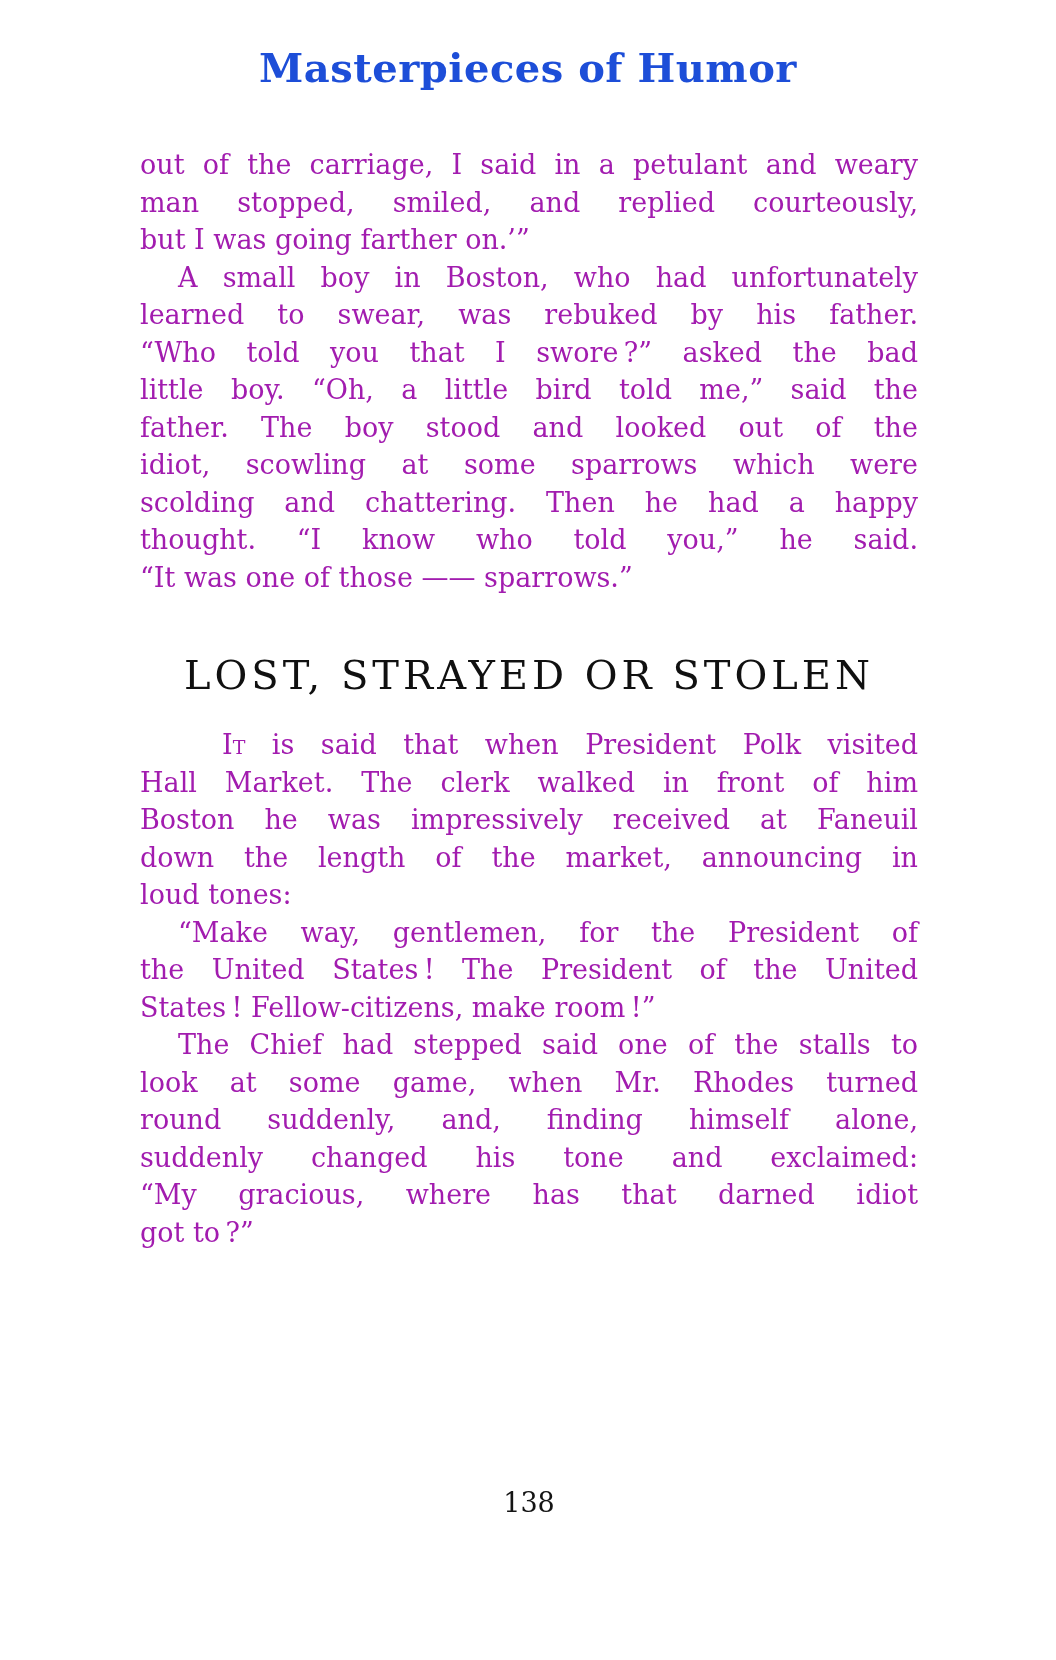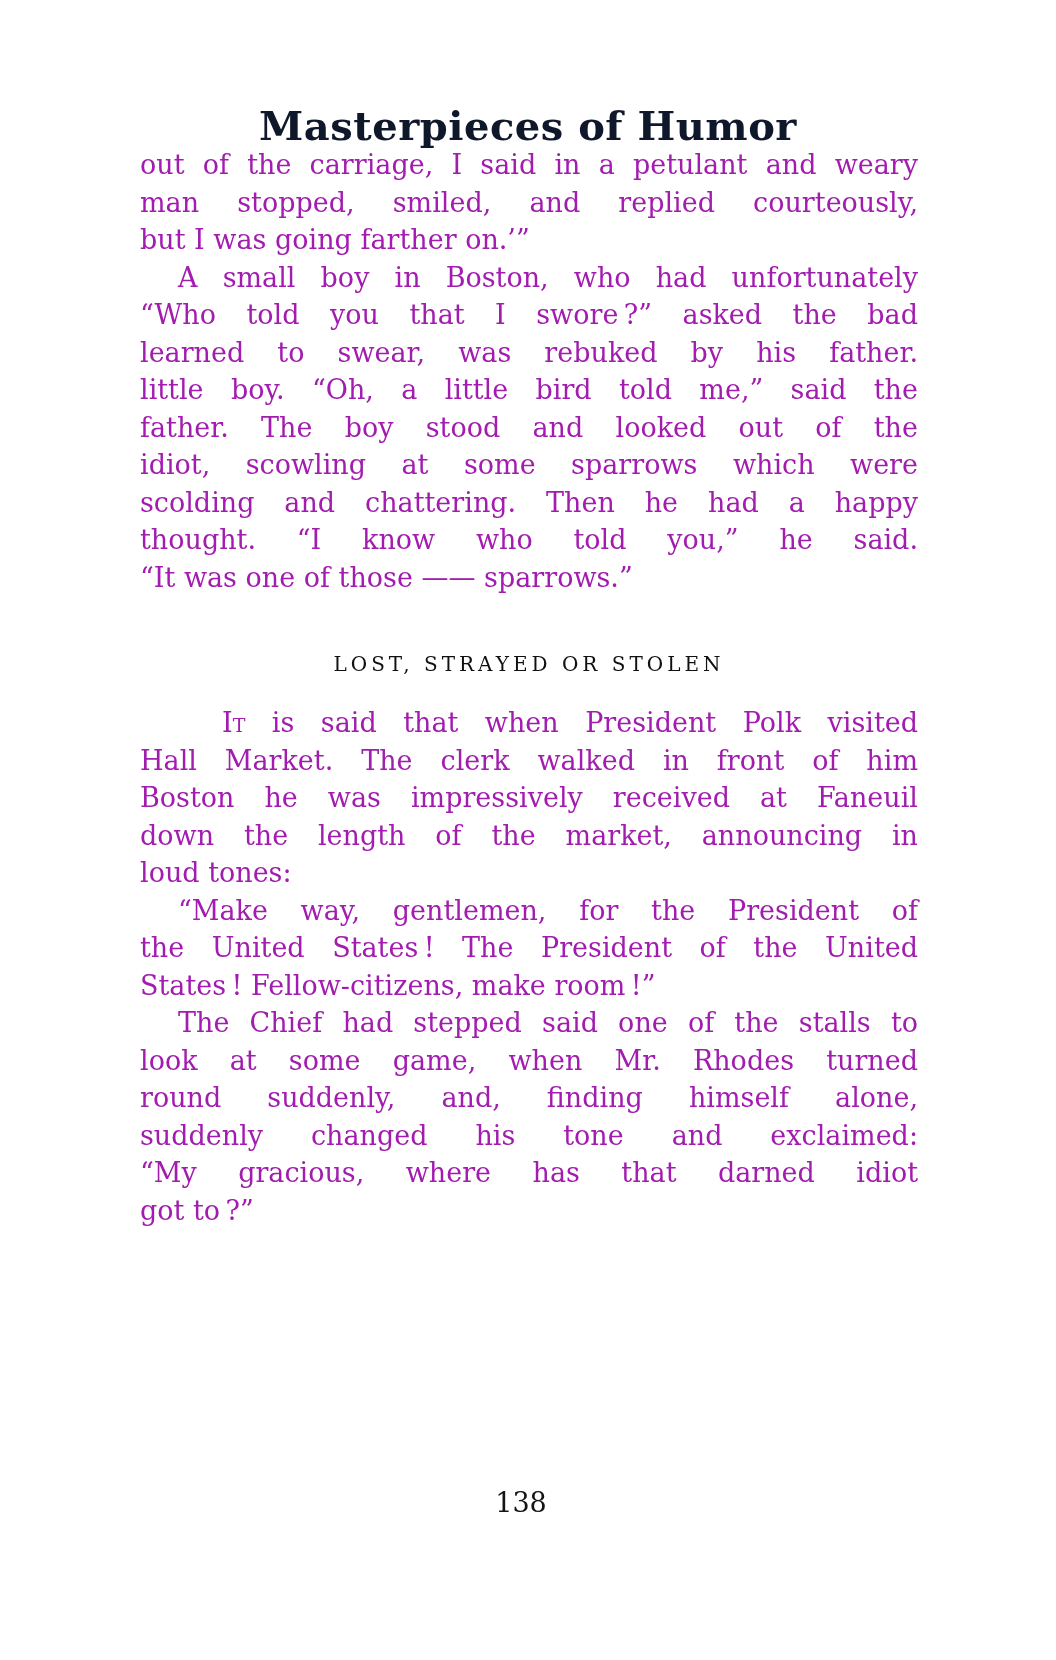--- a/index.html
+++ b/index.html
@@ -7,26 +7,26 @@
     position: relative;
     width: 1056px;
     height: 1660px;
     background: #ffffff;
     color: #121212;
     font-family: "DejaVu Serif", "Liberation Serif", serif;
     overflow: hidden;
   }
   .running-head {
     margin: 0;
-    padding-top: 102px;
+    padding-top: 44px;
     text-align: center;
     font-size: 40px;
     font-weight: bold;
     letter-spacing: 0.5px;
-    color: #0f172a;
+    color: #1d4ed8;
   }
   .body-col {
     position: absolute;
     left: 140px;
     top: 146px;
     width: 778px;
   }
   .paragraph { margin: 0; }
   .paragraph.gap-before { }
   .line {
@@ -37,27 +37,27 @@
     white-space: normal;
     color: #a21caf;
   }
   .line.last { text-align-last: left; }
   .line.indent { text-indent: 38px; }
   .small-caps { font-variant: small-caps; margin-left: 44px; }
   .section-heading {
     margin-top: 56px;
     margin-bottom: 28px;
     text-align: center;
-    font-size: 20px;
+    font-size: 40px;
     letter-spacing: 4px;
     color: #101010;
   }
   .page-number {
     position: absolute;
-    left: 132px;
+    left: 140px;
     width: 778px;
     top: 1487px;
     text-align: center;
     font-size: 27px;
     color: #141414;
   }
 </style>
 </head>
 <body>
 
@@ -65,22 +65,22 @@
   <h1 class="running-head">Masterpieces of Humor</h1>
 
   <div class="body-col" id="body-root">
       <div class="paragraph">
         <div class="line">out of the carriage, I said in a petulant and weary</div>
         <div class="line">man stopped, smiled, and replied courteously,</div>
         <div class="line last">but I was going farther on.’”</div>
       </div>
       <div class="paragraph gap-before">
         <div class="line indent">A small boy in Boston, who had unfortunately</div>
+        <div class="line">learned to swear, was rebuked by his father.</div>
         <div class="line">“Who told you that I swore ?” asked the bad</div>
-        <div class="line">learned to swear, was rebuked by his father.</div>
         <div class="line">little boy. “Oh, a little bird told me,” said the</div>
         <div class="line">father. The boy stood and looked out of the</div>
         <div class="line">idiot, scowling at some sparrows which were</div>
         <div class="line">scolding and chattering. Then he had a happy</div>
         <div class="line">thought. “I know who told you,” he said.</div>
         <div class="line last">“It was one of those —— sparrows.”</div>
       </div>
       <div class="section-heading">LOST, STRAYED OR STOLEN</div>
       <div class="paragraph">
         <div class="line indent"><span class="small-caps">It</span> is said that when President Polk visited</div>

